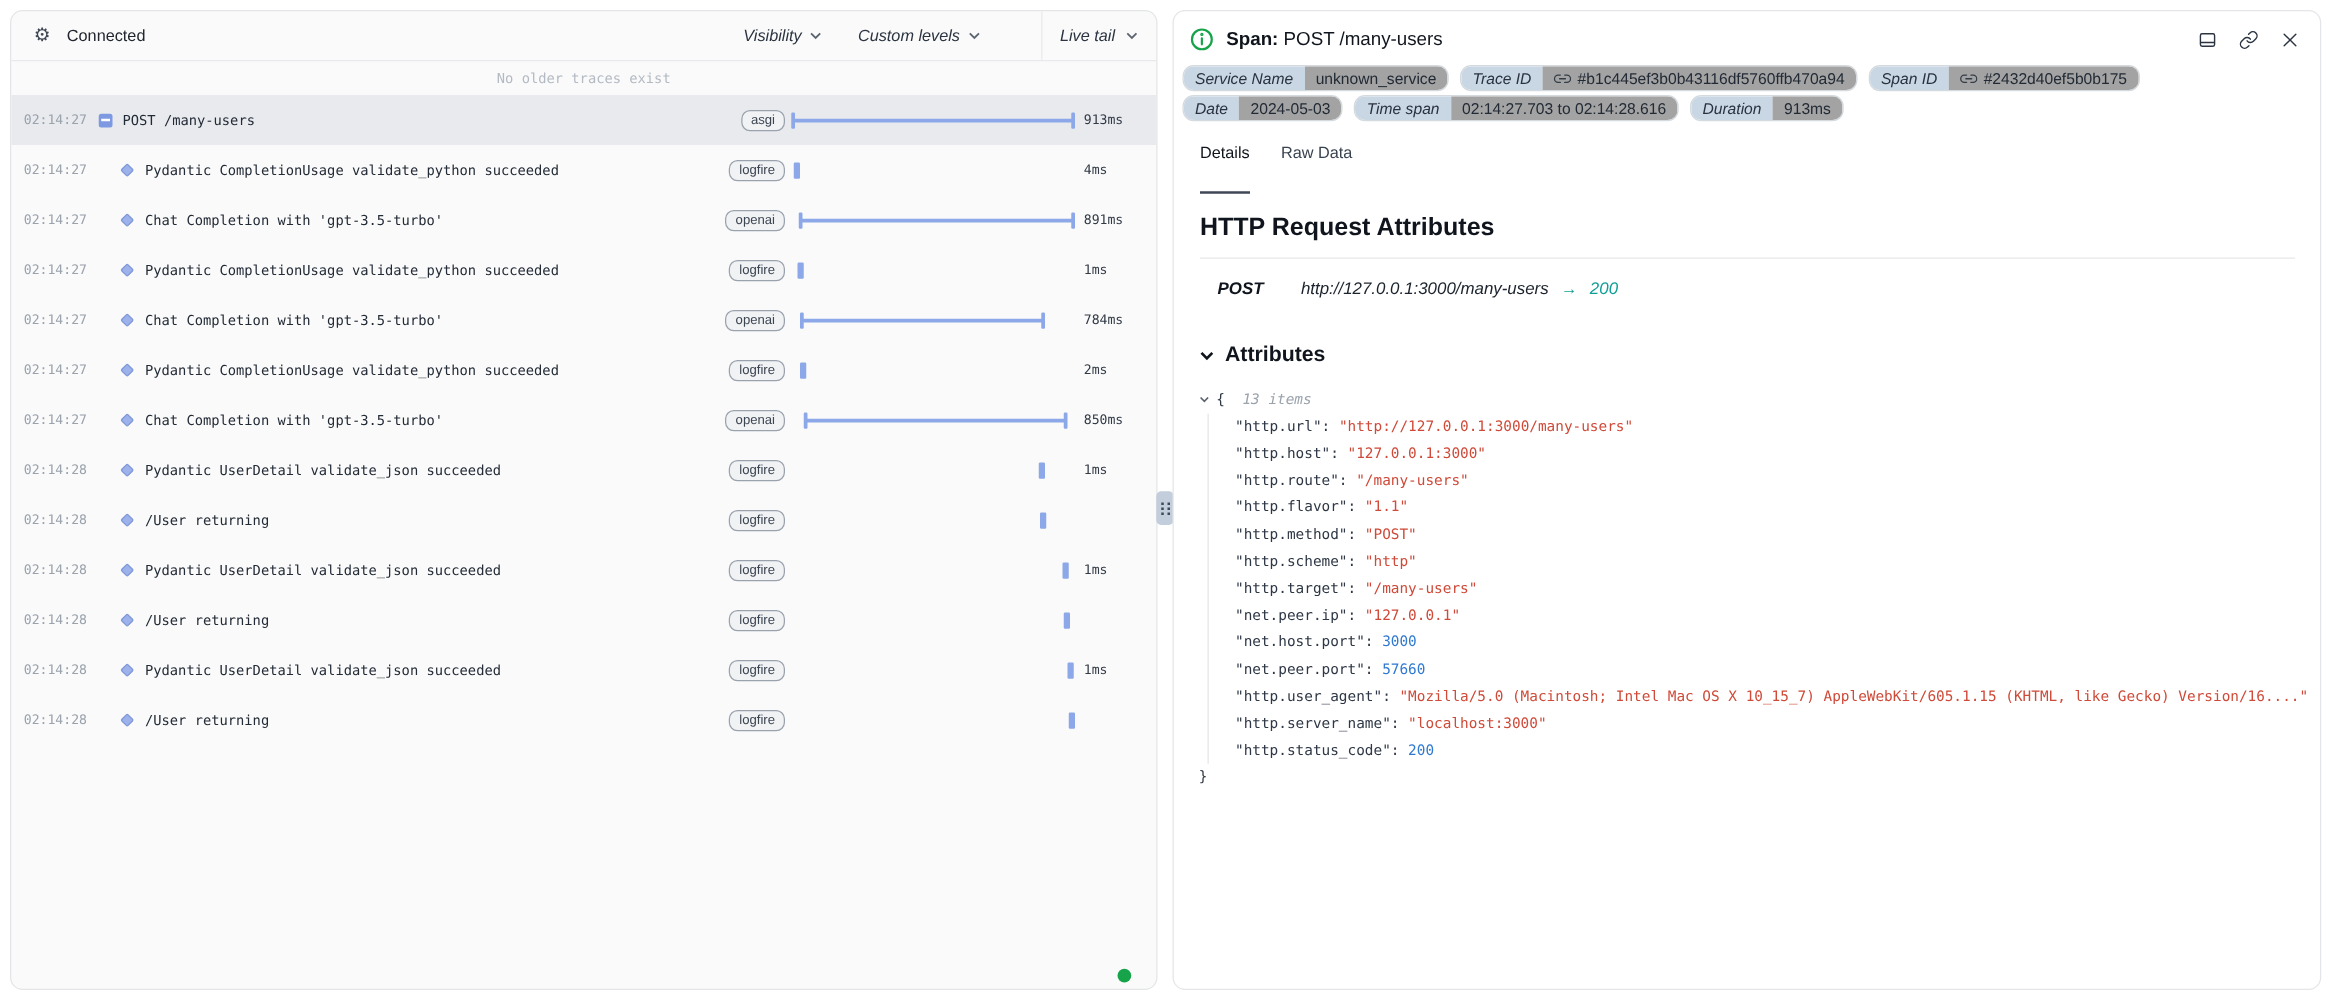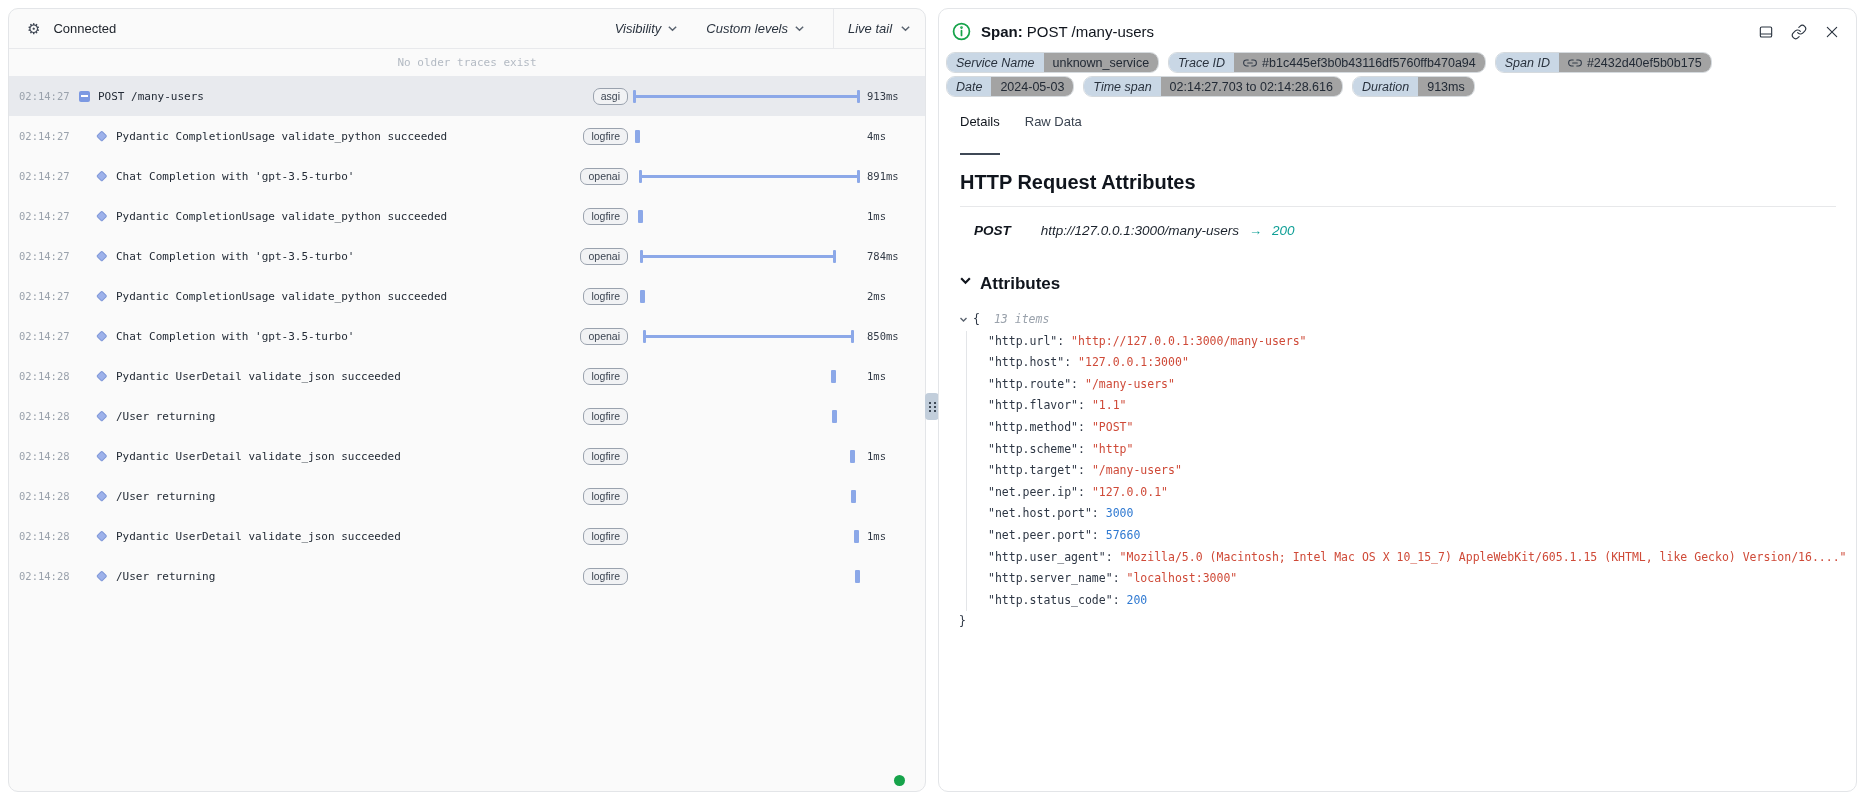--- a/index.html
+++ b/index.html
@@ -8,21 +8,21 @@
   .panel { position:absolute; top:8px; height:784px; border:1px solid #e3e5e8; border-radius:10px; }
   .left-panel  { left:8px;  width:918px; background:#fafafa; overflow:hidden; }
   .right-panel { left:938px; width:919px; background:#ffffff; overflow:hidden; }
 
   
   .lp-header { height:40px; display:flex; align-items:center; padding-left:18px; border-bottom:1px solid #e8e9ec; }
   .gear { font-size:15px; color:#3f4754; margin-right:13px; line-height:1; cursor:pointer; }
   .conn { font-size:13px; color:#21262e; }
   .hdr-right { margin-left:auto; display:flex; align-items:center; height:100%;font-style:italic; }
   .hdr-item { display:flex; align-items:center; gap:6px; font-size:13px; color:#2b3440; margin-right:28px; cursor:pointer; }
-  .live-tail { border-left:1px solid #e8e9ec; height:100%; width:92px; display:flex; align-items:center; justify-content:center; gap:8px; font-size:13px; color:#2b3440; cursor:pointer; }
+  .live-tail { border-left:1px solid #e8e9ec; height:100%; width:92px; display:flex; align-items:center; justify-content:center; gap:8px; font-size:13px; color:#2b3440; cursor:pointer;margin-left:20px; }
   .chev { width:11px; height:11px; stroke:#5b6470; stroke-width:1.6; fill:none; }
 
   .lp-notice { height:27px; line-height:27px; text-align:center; font-family:"DejaVu Sans Mono", monospace; font-size:11px; color:#b3bac3; }
 
   .trow { height:40px; display:flex; align-items:center; padding-left:10px; cursor:pointer; }
   .trow.selected { background:#e8eaee; }
   .t-time { font-family:"DejaVu Sans Mono", monospace; font-size:10.5px; color:#9aa2ac; width:58px; flex:none; }
   .t-icon { flex:none; width:14px; margin-right:7px; display:flex; justify-content:center; align-items:center; }
   .trow.child .t-icon { margin-left:18px; }
   .sq-minus { width:11px; height:11px; background:#7c99e2; border-radius:2px; position:relative; display:inline-block; }
@@ -63,21 +63,21 @@
 
   .sec-title { font-size:20px; font-weight:bold; color:#10151d; margin:16px 0 0 21px; }
   .sec-rule { border:none; border-top:1px solid #e7e8ea; margin:12px 20px 0 21px; }
 
   .req-line { display:flex; align-items:center; margin:16px 0 0 35px; font-size:13.5px;font-style:italic; }
   .req-method { font-weight:bold; color:#10151d; margin-right:30px; }
   .req-url { color:#1c232d; }
   .req-arrow { color:#0f9f96; margin:0 10px; font-size:13px; }
   .req-status { color:#0f9f96; }
 
-  .attr-head { display:flex; align-items:flex-start; gap:8px; margin:36px 0 0 20px; font-size:17px; font-weight:bold; color:#10151d; cursor:pointer; }
+  .attr-head { display:flex; align-items:center; gap:8px; margin:36px 0 0 20px; font-size:17px; font-weight:bold; color:#10151d; cursor:pointer; }
   .attr-head .chev { stroke:#10151d; stroke-width:2; width:13px; height:13px; }
 
   .json { margin:15px 0 0 20px; font-family:"DejaVu Sans Mono", monospace; font-size:11.5px; line-height:21.6px; color:#2e3745; }
   .json-top { display:flex; align-items:center; gap:5px; cursor:pointer; }
   .json-top .chev { width:9px; height:9px; stroke:#59626e; stroke-width:1.8; }
   .json-items { font-style:italic; color:#9aa2ac; margin-left:9px; }
   .json-rows { border-left:1px solid #e3e5e8; margin-left:7px; padding-left:21px; }
   .json-row { white-space:nowrap; overflow:hidden; }
   .jk { color:#2e3745; }
   .v-str { color:#cf4a38; }

